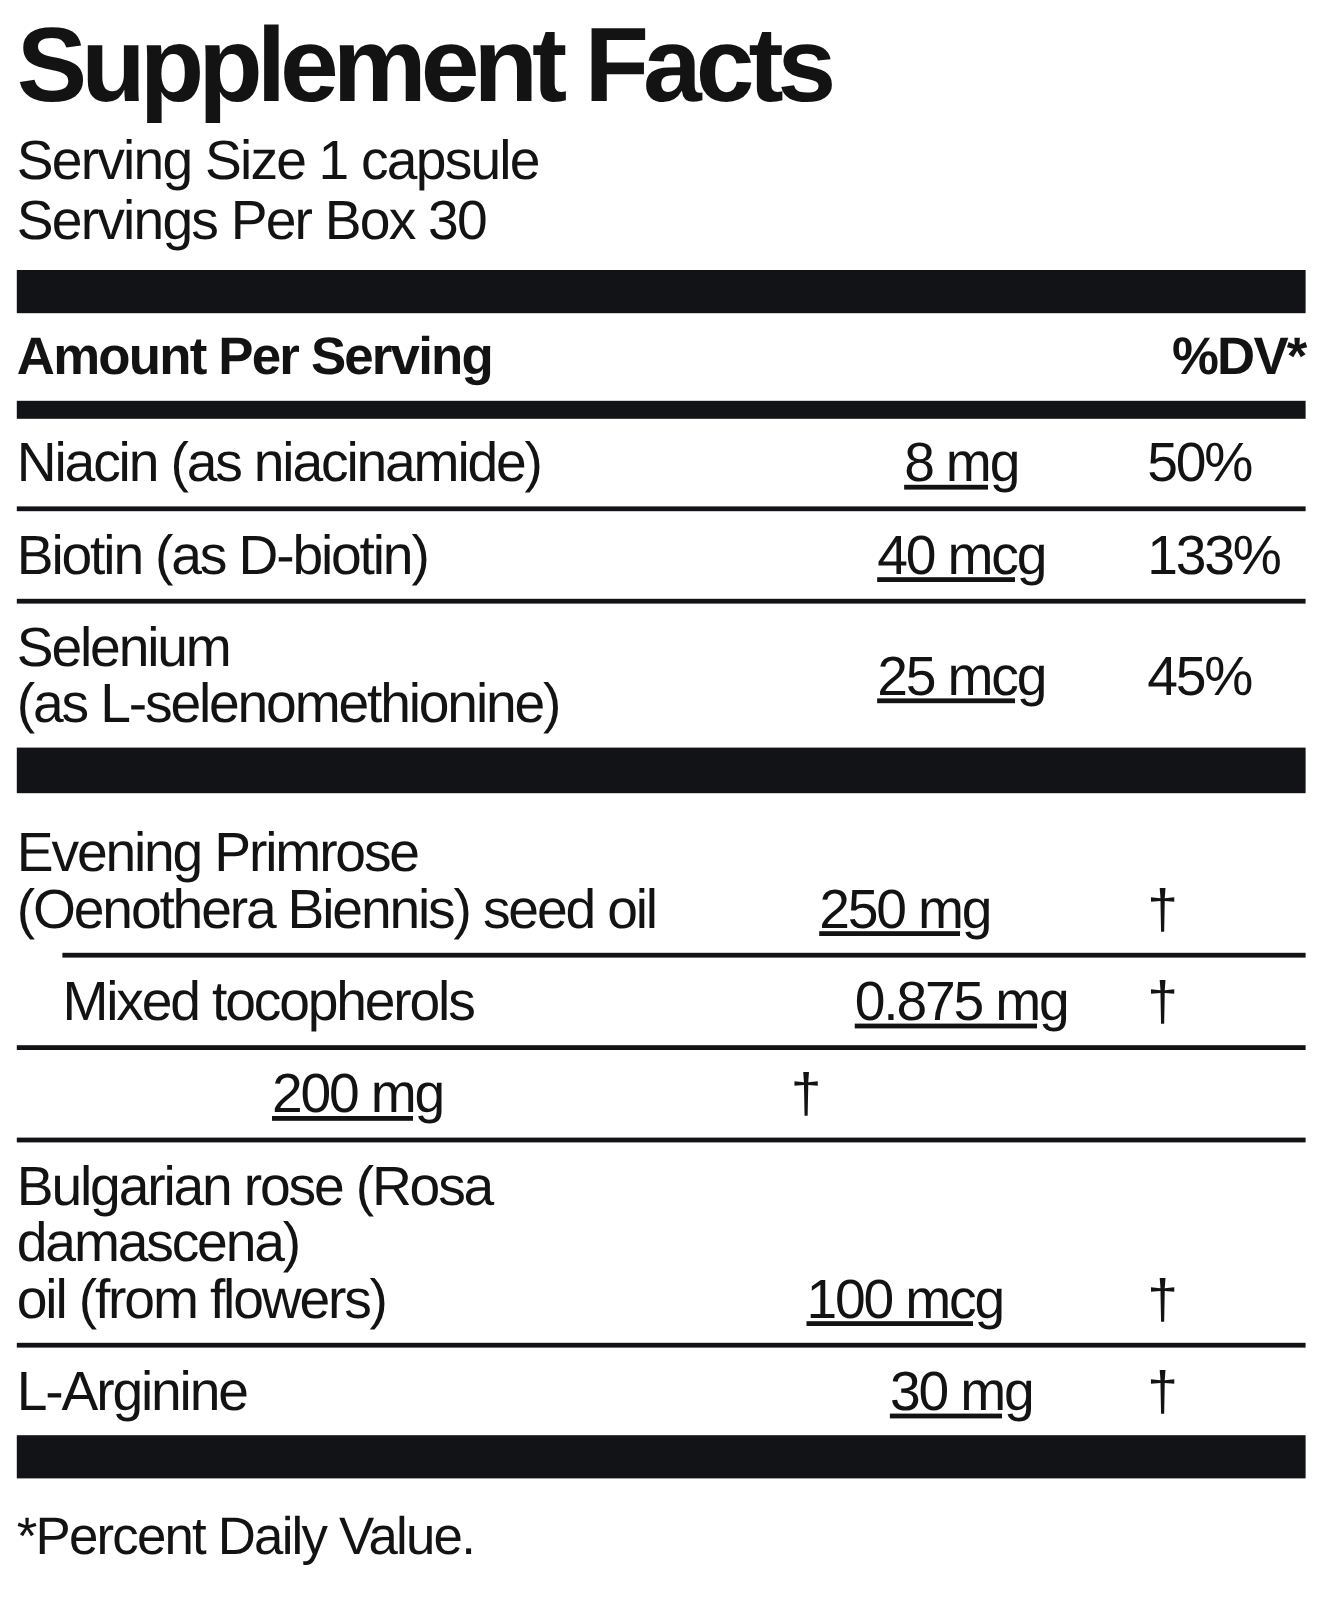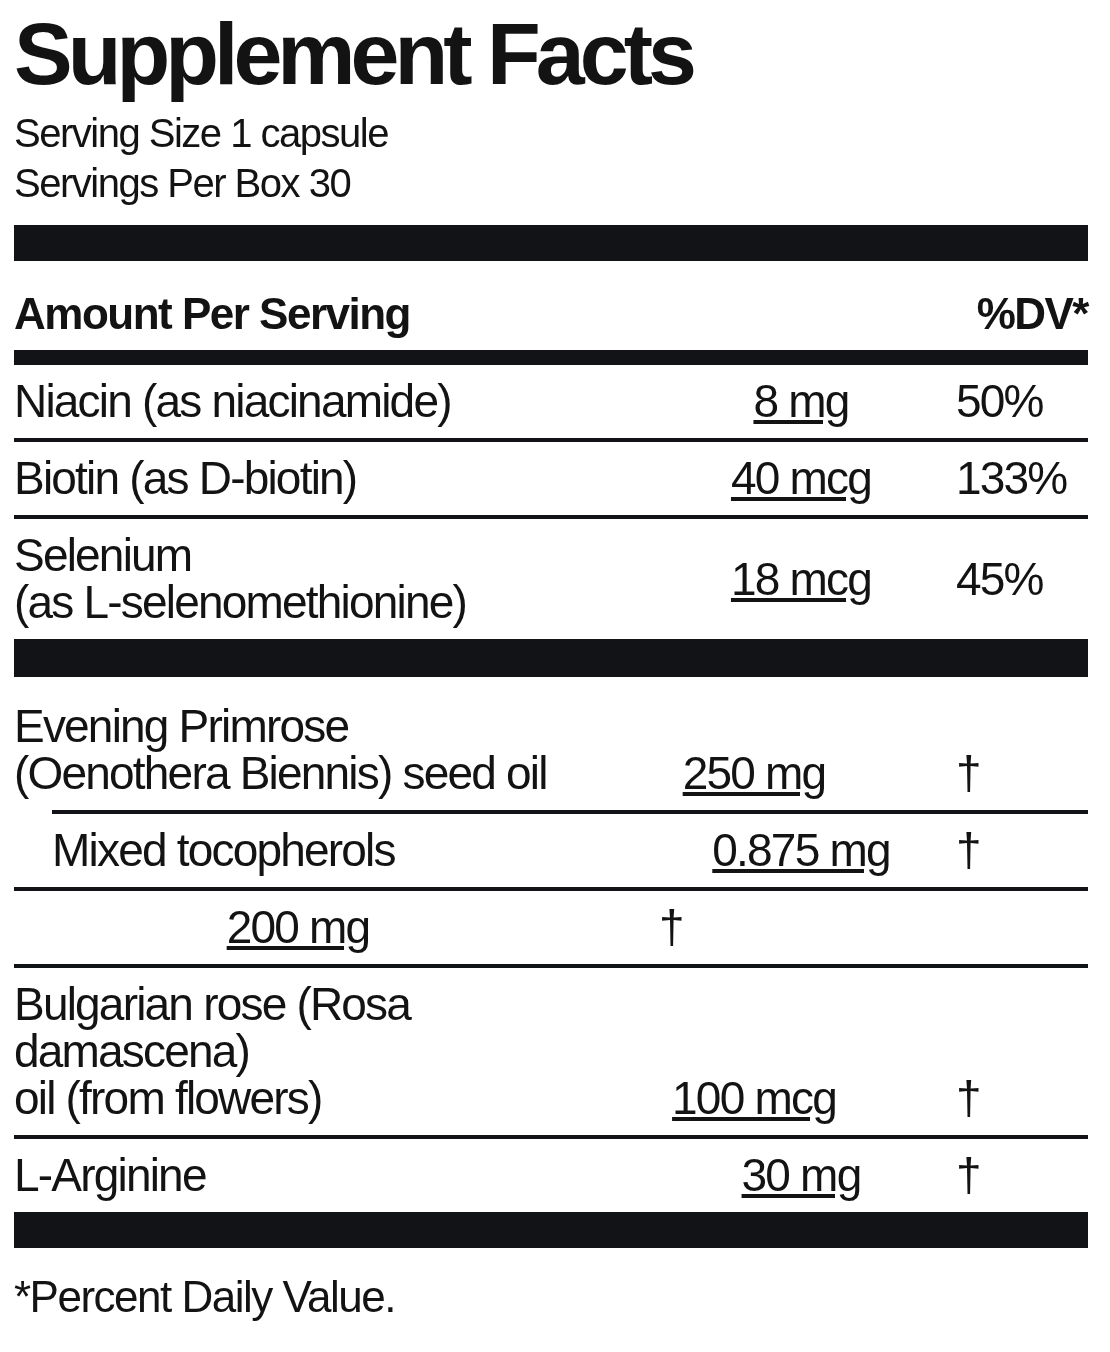--- a/index.html
+++ b/index.html
@@ -19,42 +19,41 @@
   }
   .title {
     margin: 2px 0 10px 0;
     font-size: 88px;
     font-weight: bold;
     letter-spacing: -5px;
     line-height: 88px;
     white-space: nowrap;
   }
   .serving-line {
-    font-size: 40px;
+    font-size: 46px;
     letter-spacing: -1.5px;
     line-height: 50px;
   }
   .bar {
     background: #121316;
     margin-top: 0;
   }
   .bar.thick { height: 36px; }
   .bar.mid   { height: 38px; }
   .bar.medium{ height: 15px; }
   .bar.first { margin-top: 17px; }
   .header-row {
     display: flex;
     justify-content: space-between;
     align-items: baseline;
     font-weight: bold;
     font-size: 44px;
     letter-spacing: -1.5px;
     padding: 13px 0 12px 0;
     line-height: 48px;
-    margin-top: 16px;
   }
   .row {
     display: grid;
     grid-template-columns: 1fr 250px 162px;
     align-items: center;
     font-size: 46px;
     letter-spacing: -1.8px;
     line-height: 47px;
     padding: 13px 0;
   }
@@ -105,21 +104,21 @@
   <div class="row">
     <span class="name">Biotin (as D-biotin)</span>
     <span class="amount">40 mcg</span>
     <span class="dv">133%</span>
   </div>
   <div class="rule"></div>
 
   <div class="row">
     <span class="name">Selenium
 (as L-selenomethionine)</span>
-    <span class="amount">18 mcg</span>
+    <span class="amount">25 mcg</span>
     <span class="dv">45%</span>
   </div>
 
   <div class="bar mid"></div>
 
   <div class="row align-end pad-top-lg">
     <span class="name">Evening Primrose
 (Oenothera Biennis) seed oil</span>
     <span class="amount">250 mg</span>
     <span class="dv">†</span>

